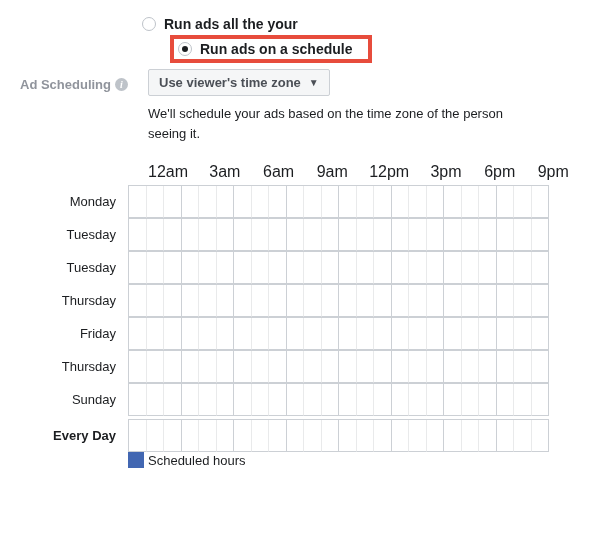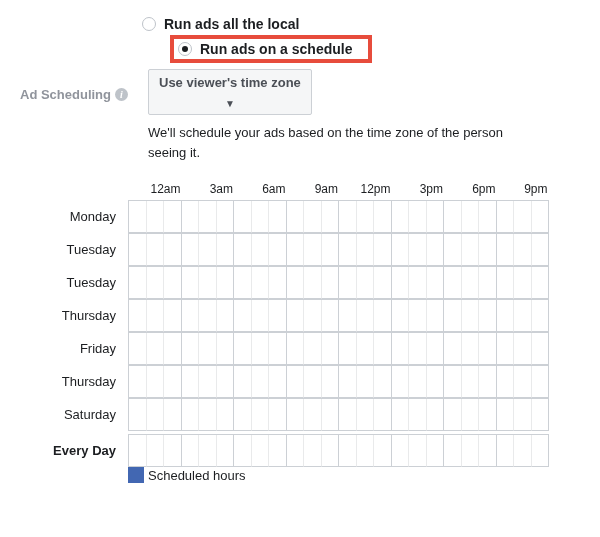--- a/index.html
+++ b/index.html
@@ -15,29 +15,29 @@
     .section-label { color: #90949c; font-weight: bold; font-size: 13px; display: inline-flex; align-items: center; gap: 4px; white-space: nowrap; }
     .info-icon { display: inline-block; width: 13px; height: 13px; border-radius: 50%; background: #bec3c9; color: #fff; font-size: 10px; line-height: 13px; text-align: center; font-family: Georgia, serif; font-style: italic; }
 
     .radio-group { margin-left: 6px; }
     .radio-item { display: flex; align-items: center; gap: 8px; margin-bottom: 3px; }
     .radio-item.highlight { border: 4px solid #e74c3c; padding: 2px 16px 2px 4px; margin-top: 3px; margin-bottom: 6px; width: fit-content; margin-left: 28px; }
     .radio-circle { width: 14px; height: 14px; border: 1px solid #bec3c9; border-radius: 50%; display: inline-flex; align-items: center; justify-content: center; background: #fff; }
     .radio-circle .dot { width: 6px; height: 6px; border-radius: 50%; background: #1c1e21; }
     .radio-label { font-weight: bold; font-size: 14px; }
 
-    .dropdown-btn { display: inline-flex; align-items: center; background: #f5f6f7; border: 1px solid #ccd0d5; border-radius: 2px; padding: 5px 10px; font-size: 13px; font-weight: bold; color: #4b4f56; cursor: pointer; gap: 8px; margin-left: 6px; flex-direction: column; }
+    .dropdown-btn { display: inline-flex; align-items: center; background: #f5f6f7; border: 1px solid #ccd0d5; border-radius: 2px; padding: 5px 10px; font-size: 13px; font-weight: bold; color: #4b4f56; cursor: pointer; gap: 8px; margin-left: 6px; }
     .caret { font-size: 10px; }
 
     .desc { margin: 8px 0 10px 6px; font-size: 13px; line-height: 1.5; max-width: 390px; }
     .desc p { margin-bottom: 0; }
 
     .grid-wrapper { margin-top: 6px; }
     .grid-header { display: flex; padding-left: 108px; }
-    .grid-header .h-lbl { width: 52.5px; text-align: right; font-size: 12px; color: #1c1e21; padding: 4px 0; }
+    .grid-header .h-lbl { width: 52.5px; text-align: center; font-size: 16px; color: #1c1e21; padding: 4px 0; margin-left: 20px; }
     .grid-header .h-lbl:last-child { width: 52px; }
 
     .grid-row { display: flex; align-items: stretch; }
     .day-label { width: 108px; text-align: right; padding: 9px 12px 9px 0; font-size: 13px; }
     .cells { display: flex; border-top: 1px solid #ccd0d5; border-left: 1px solid #ccd0d5; }
     .grid-row:first-of-type .cells { border-top: 1px solid #ccd0d5; }
     .cell { width: 17.5px; height: 32px; border-right: 1px solid #e9eaeb; border-bottom: 1px solid #ccd0d5; }
     .cell.solid-r { border-right: 1px solid #ccd0d5; }
 
     .every-row { margin-top: 3px; }
@@ -53,21 +53,21 @@
 
 <div class="row-top">
   <div class="section-label">
     <span>Ad Scheduling</span>
     <span class="info-icon">i</span>
   </div>
 
   <div class="radio-group">
     <div class="radio-item">
       <span class="radio-circle"></span>
-      <span class="radio-label">Run ads all the local</span>
+      <span class="radio-label">Run ads all the your</span>
     </div>
     <div class="radio-item highlight">
       <span class="radio-circle">
           <span class="dot"></span>
         </span>
       <span class="radio-label">Run ads on a schedule</span>
     </div>
 
     <div class="dropdown-btn">
       <span>Use viewer's time zone</span>
@@ -260,21 +260,21 @@
         <div class="cell solid-r"></div>
         <div class="cell"></div>
         <div class="cell"></div>
         <div class="cell solid-r"></div>
         <div class="cell"></div>
         <div class="cell"></div>
         <div class="cell solid-r"></div>
       </div>
   </div>
   <div class="grid-row">
-    <div class="day-label">Saturday</div>
+    <div class="day-label">Sunday</div>
     <div class="cells">
         <div class="cell"></div>
         <div class="cell"></div>
         <div class="cell solid-r"></div>
         <div class="cell"></div>
         <div class="cell"></div>
         <div class="cell solid-r"></div>
         <div class="cell"></div>
         <div class="cell"></div>
         <div class="cell solid-r"></div>

